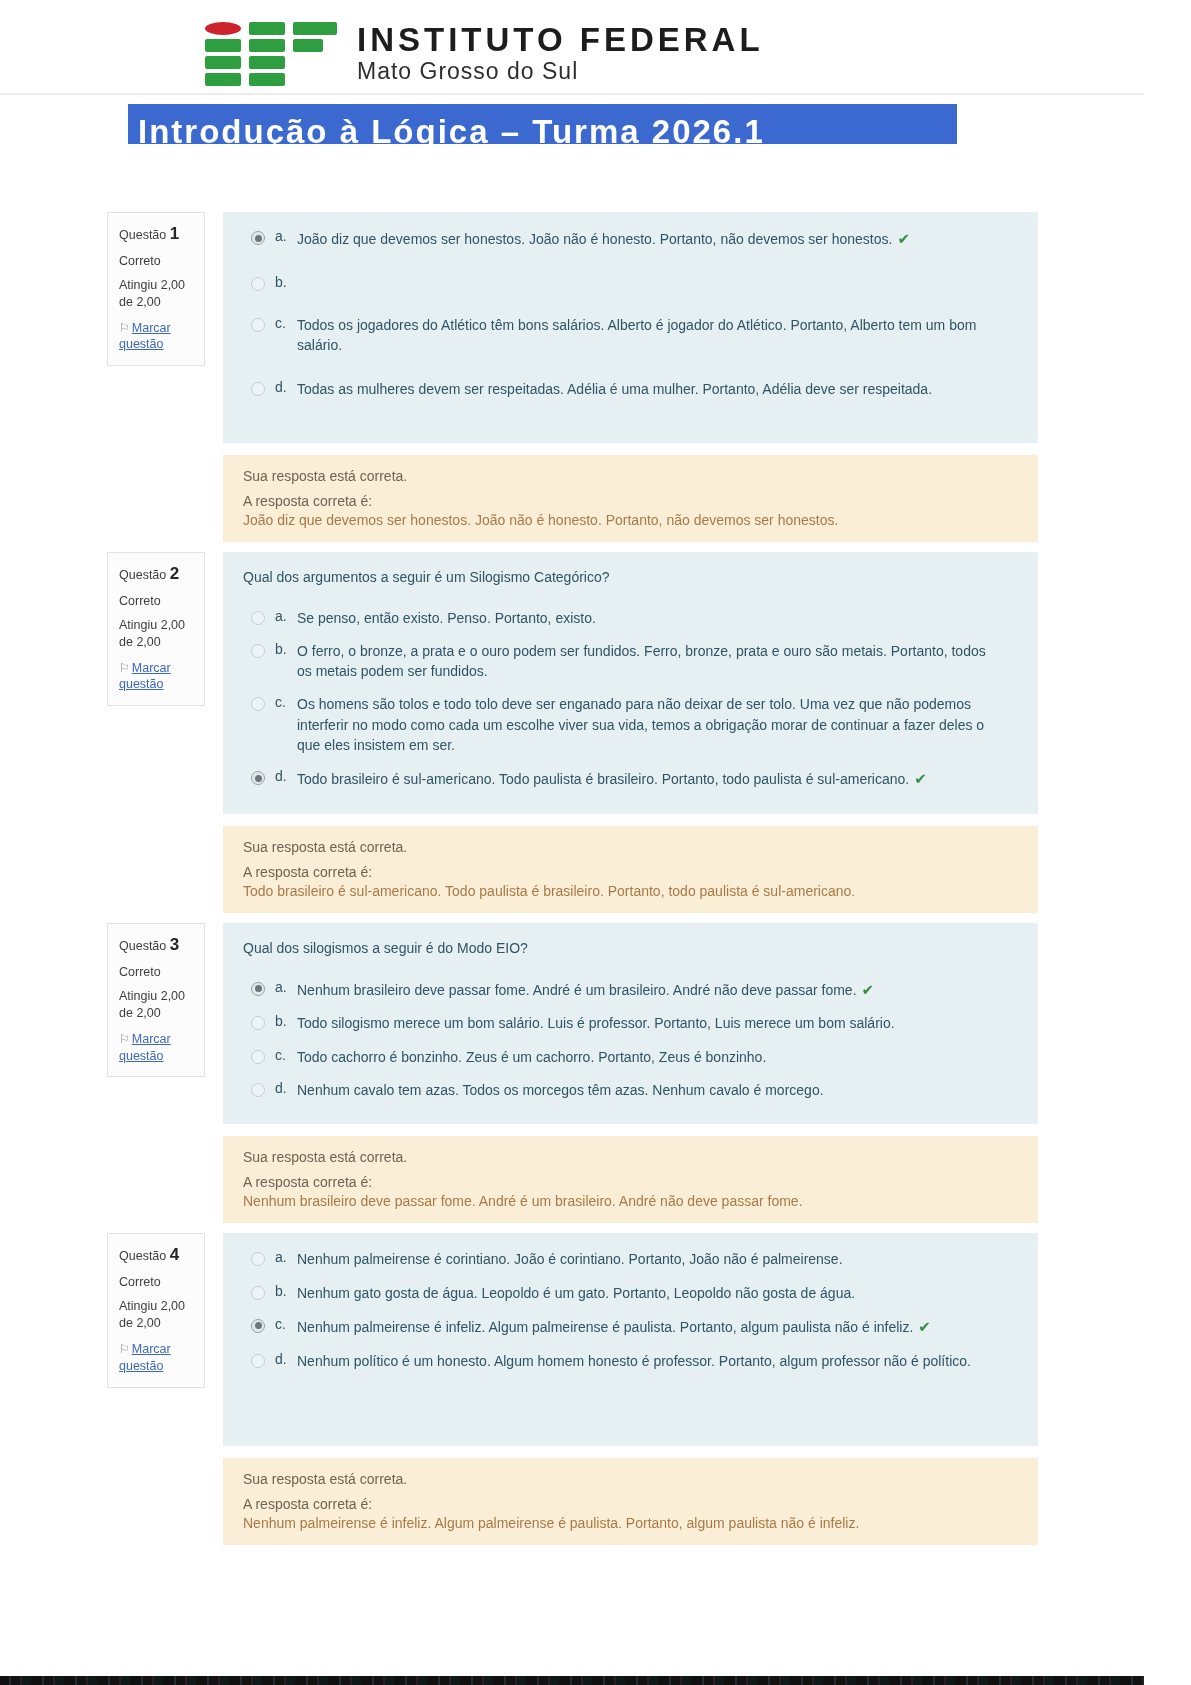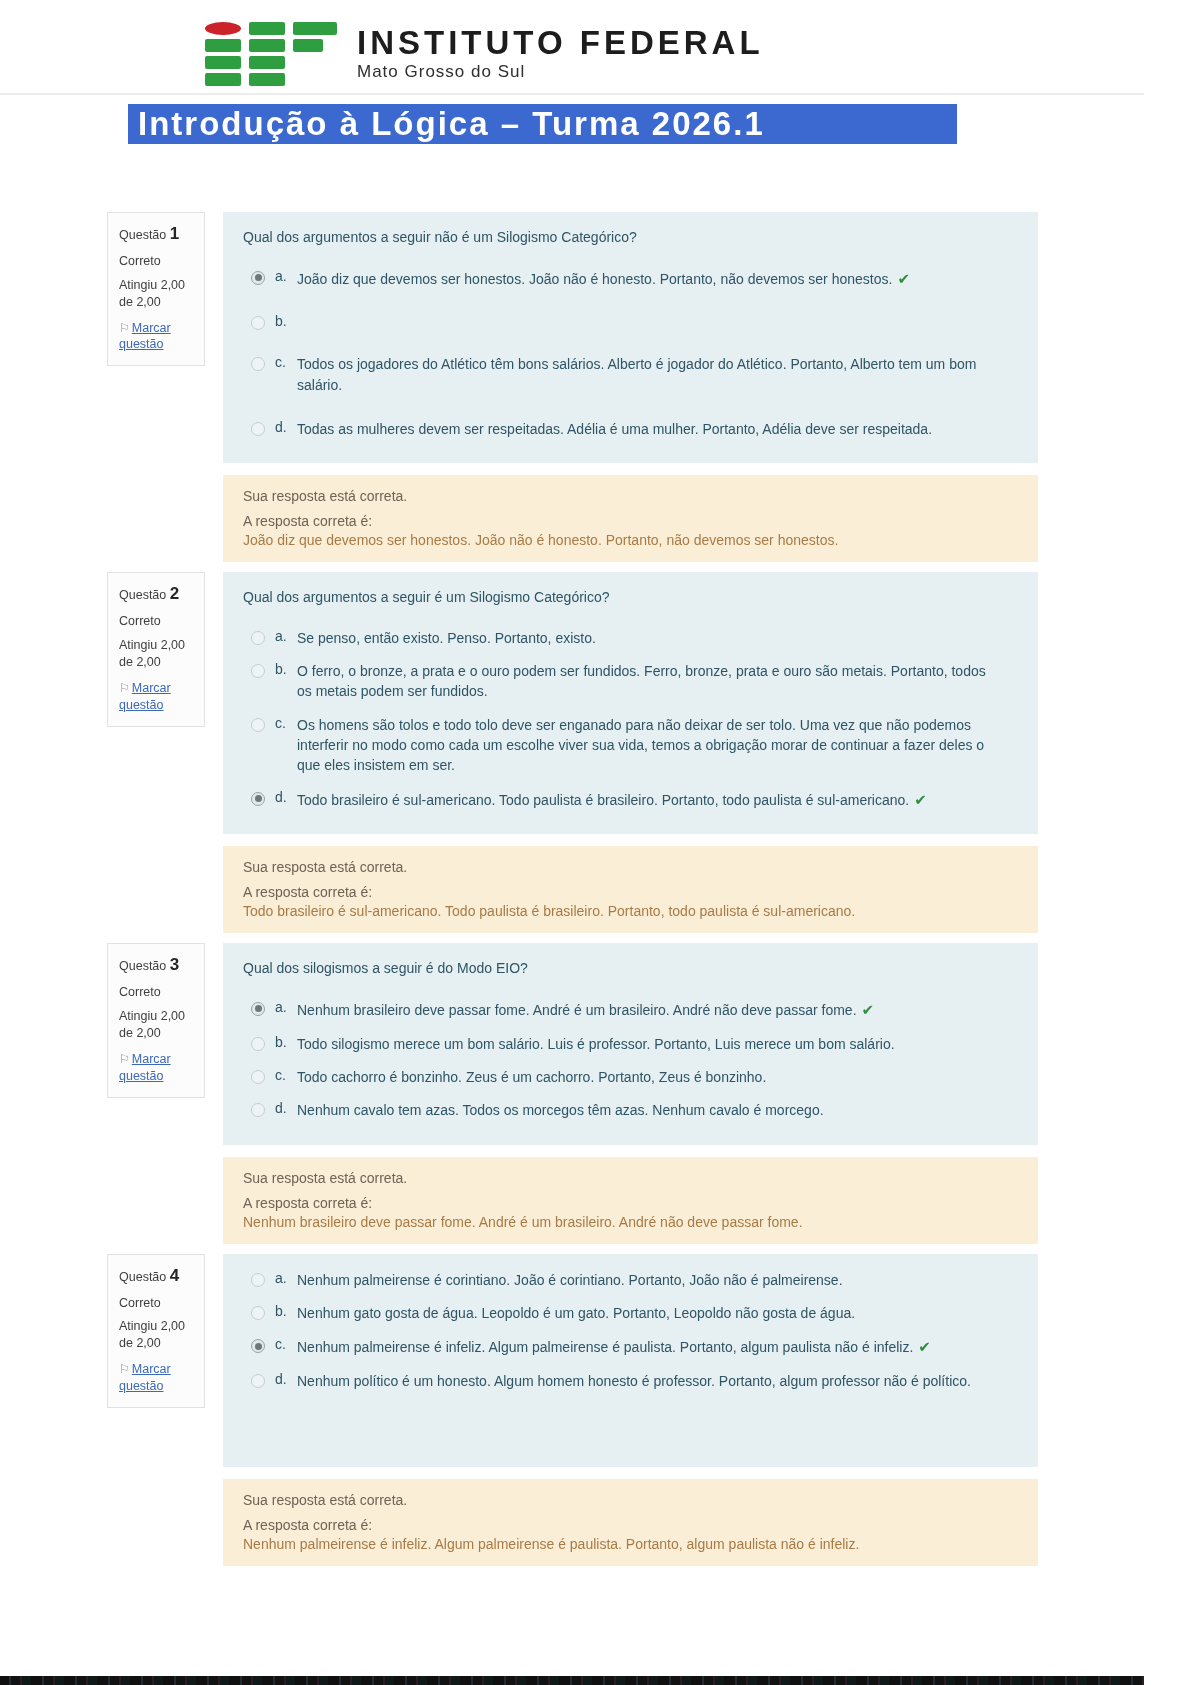--- a/index.html
+++ b/index.html
@@ -9,25 +9,25 @@
 
   
   .header { padding-top:22px; }
   .logo-row { margin-left:205px; display:flex; align-items:center; gap:20px; }
   .logo-mark { display:grid; grid-template-columns:36px 36px 44px; grid-template-rows:13px 13px 13px 13px; column-gap:8px; row-gap:4px; }
   .cell { background:#2f9e41; border-radius:2px; }
   .cell.red { background:#cc2229; border-radius:50%; }
   .cell.empty { background:transparent; }
   .cell.arm-mid { width:30px; }
   .logo-text .t1 { font-size:33px; font-weight:800; letter-spacing:4px; color:#1d1d1d; line-height:1.05; }
-  .logo-text .t2 { font-size:17px; color:#2e2e2e; letter-spacing:1px; margin-top:1px; }
+  .logo-text .t2 { font-size:23px; color:#2e2e2e; letter-spacing:1px; margin-top:1px; }
   .top-divider { height:2px; background:#ececec; margin-top:7px; }
 
   .banner { margin:9px 0 0 128px; width:829px; height:40px; background:#3c69cf; color:#ffffff;
-            font-size:33px; font-weight:700; letter-spacing:2px; line-height:40px; padding:0 10px;
+            font-size:33px; font-weight:700; letter-spacing:2px; line-height:40px; padding:8px 10px;
             white-space:nowrap; overflow:hidden; }
 
   
   .main { margin-top:68px; }
   .qrow { display:flex; gap:18px; margin:0 4px 0 107px; }
   .info { width:98px; flex:none; align-self:flex-start; background:#fcfcfc; border:1px solid #e2e2e2;
           padding:10px 10px 12px 11px; font-size:12.5px; color:#3e3e3e; line-height:1.35; }
   .qlabel { white-space:nowrap; }
   .qnum { font-size:17px; font-weight:700; color:#262626; }
   .qstatus { margin-top:7px; }
@@ -98,21 +98,20 @@
   <div class="main">
 
     <section class="qrow">
       <aside class="info">
         <div class="qlabel"><span>Questão</span> <span class="qnum">1</span></div>
         <div class="qstatus">Correto</div>
         <div class="qgrade">Atingiu 2,00 de 2,00</div>
         <div class="qflag"><span class="flag-icon">⚐</span><a href="#" class="flaglink">Marcar questão</a></div>
       </aside>
       <div class="content q1">
-        <p class="qtext">Qual dos argumentos a seguir não é um Silogismo Categórico?</p>
         <div class="opts gap-lg">
           <div class="opt">
             <span class="radio checked"></span>
             <span class="letter">a.</span>
             <span class="otext"><span>João diz que devemos ser honestos. João não é honesto. Portanto, não devemos ser honestos.</span><span class="check-icon">✔</span></span>
           </div>
           <div class="opt">
             <span class="radio"></span>
             <span class="letter">b.</span>
           </div>

